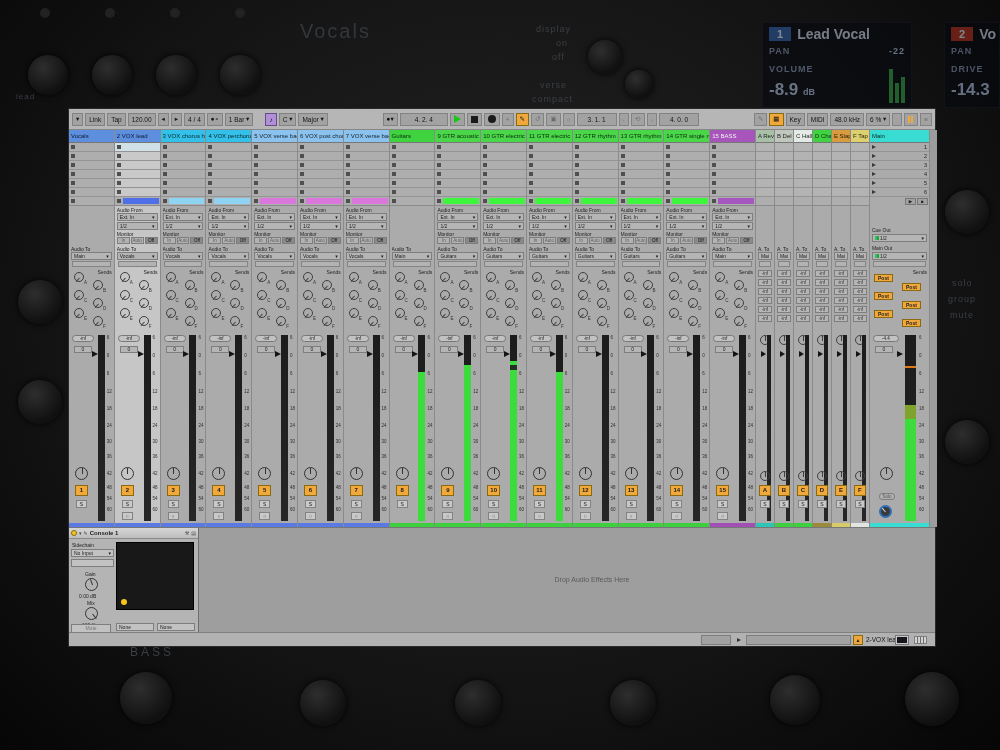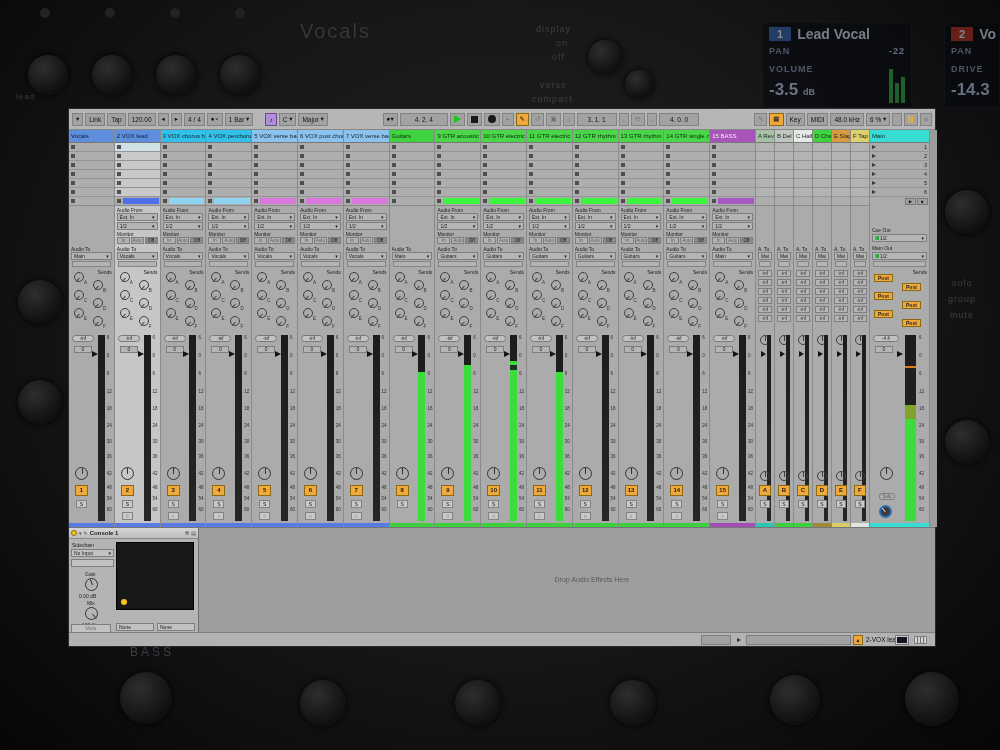--- a/index.html
+++ b/index.html
@@ -158,21 +158,21 @@
       <span class="badge" style="background:#2d5fa8">1</span>
       <span class="tname">Lead Vocal</span>
     </div>
     <div class="plabel">
         <span>PAN</span>
         <span style="color:#aebfe0">-22</span>
       </div>
     <div class="plabel" style="margin-top:8px">
         <span>VOLUME</span>
       </div>
-    <div class="vol"><span>-3.5</span> <small>dB</small></div>
+    <div class="vol"><span>-8.9</span> <small>dB</small></div>
     <div class="lcdmeter">
         <i style="height:34px"></i>
         <i style="height:20px"></i>
         <i style="height:26px"></i>
       </div>
   </div>
   <div class="lcd" style="left:944px;top:22px;width:56px;height:86px">
     <div class="row1">
       <span class="badge" style="background:#b03020">2</span>
       <span class="tname">Vo</span>

